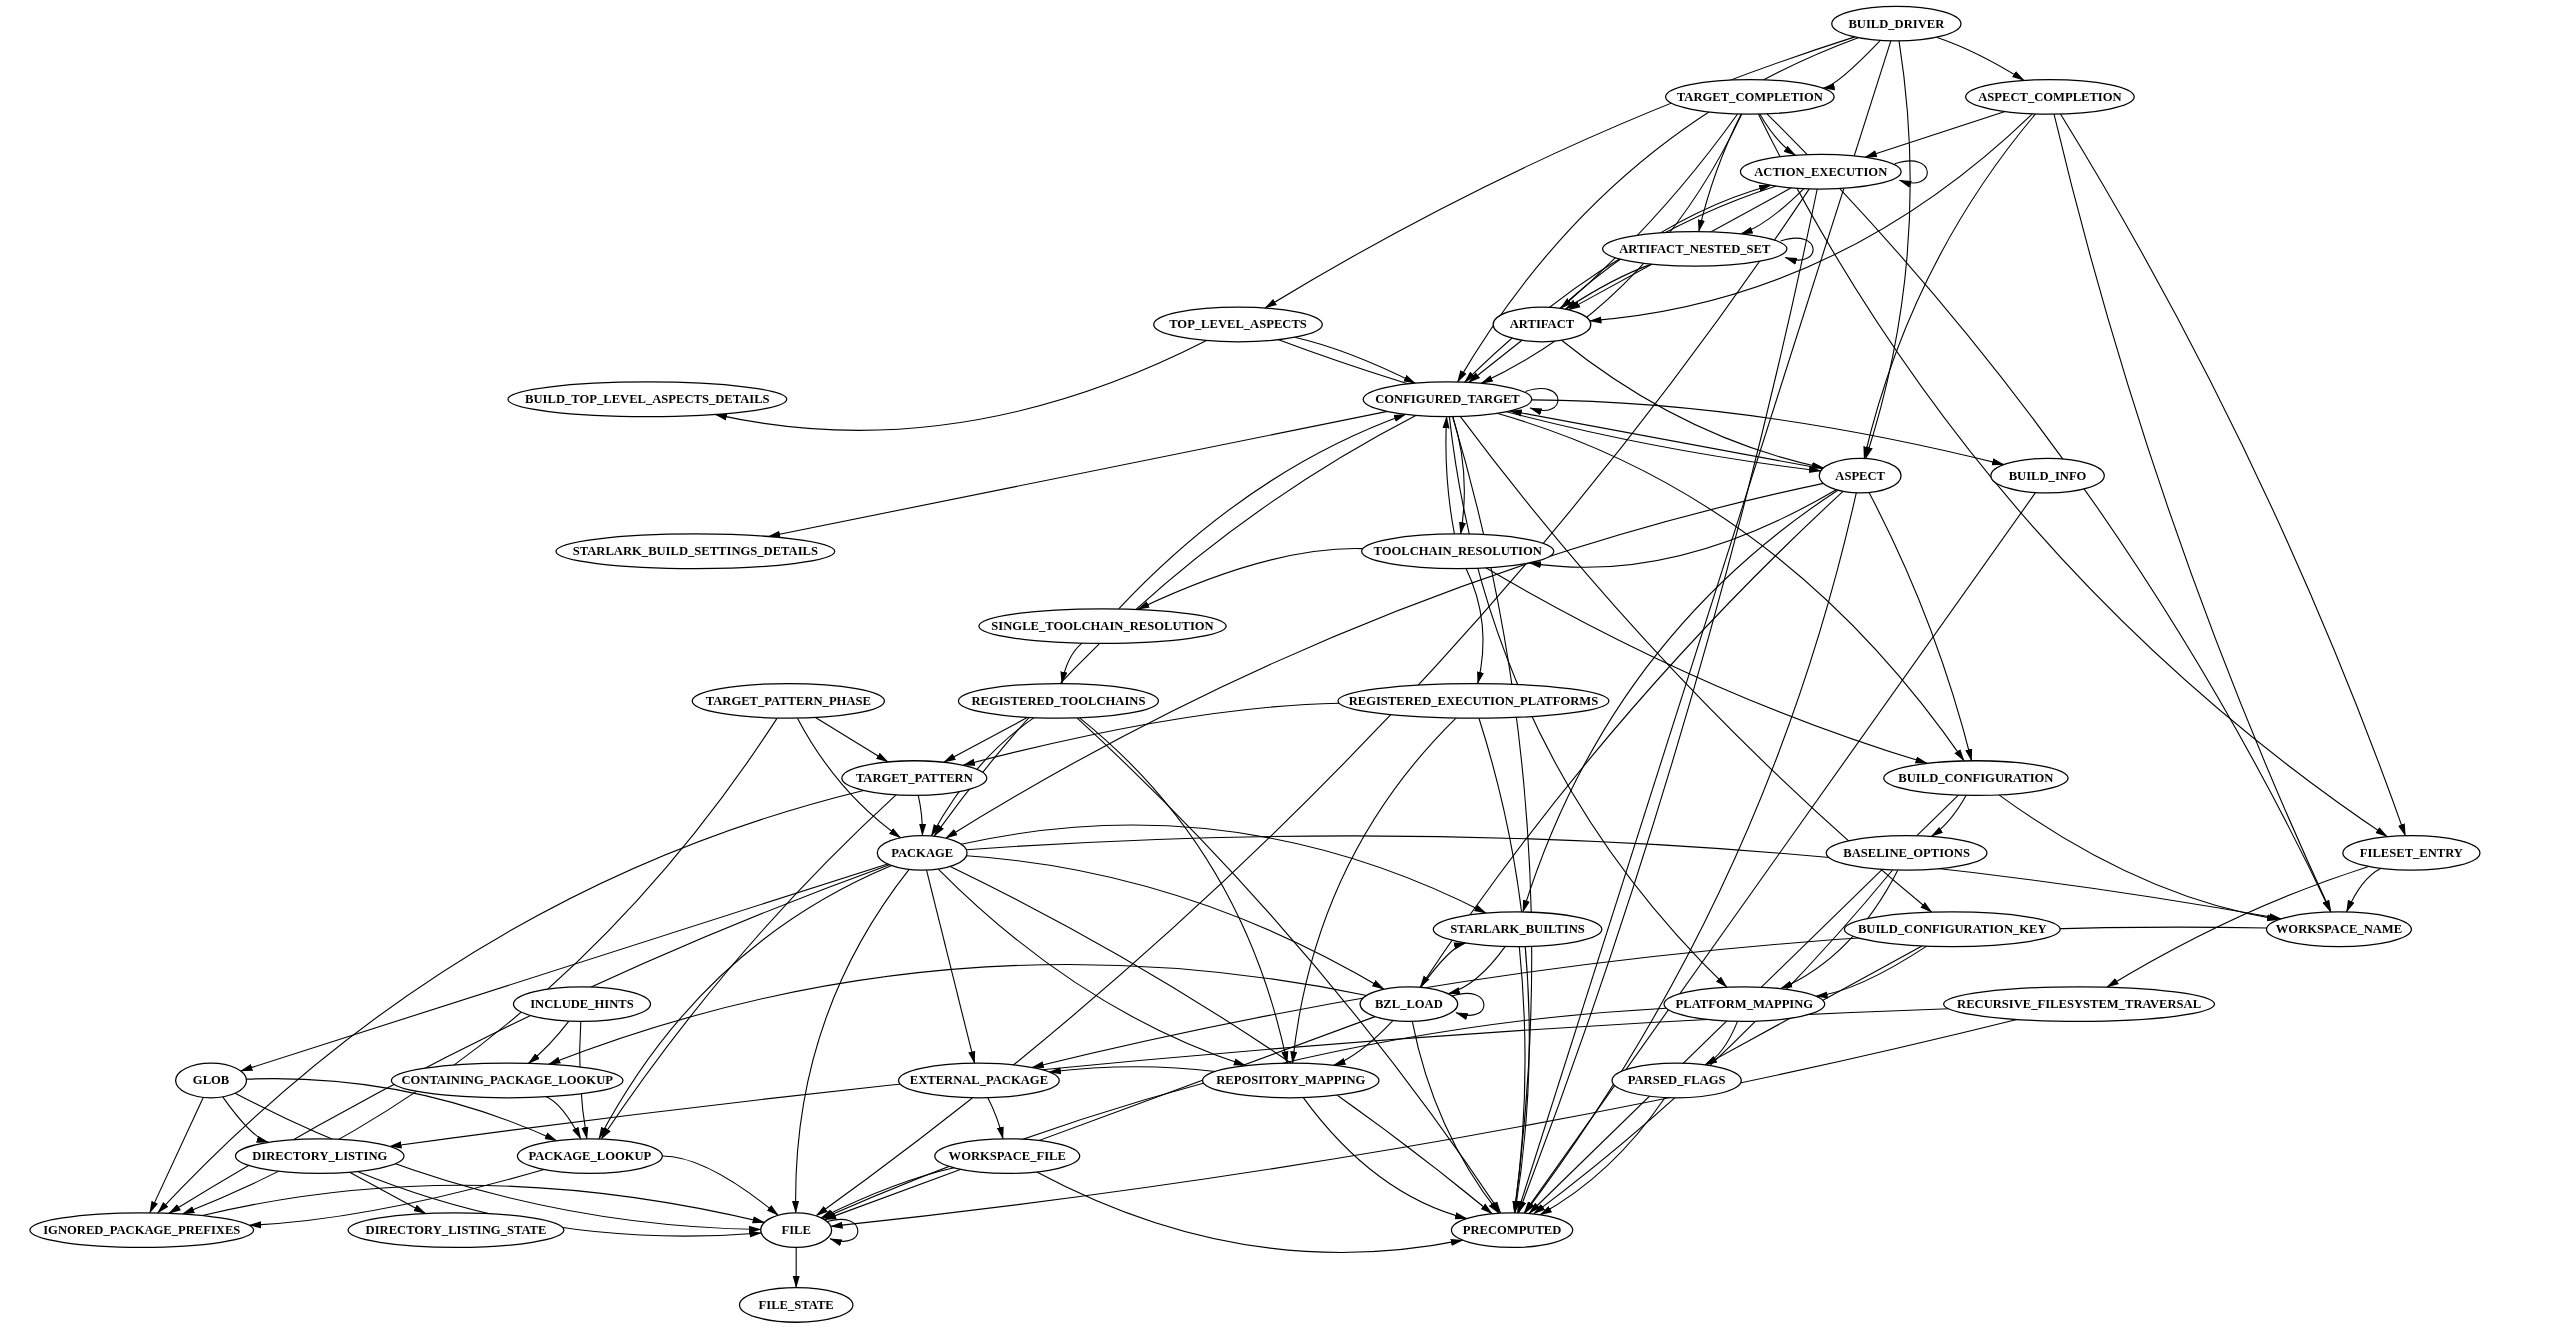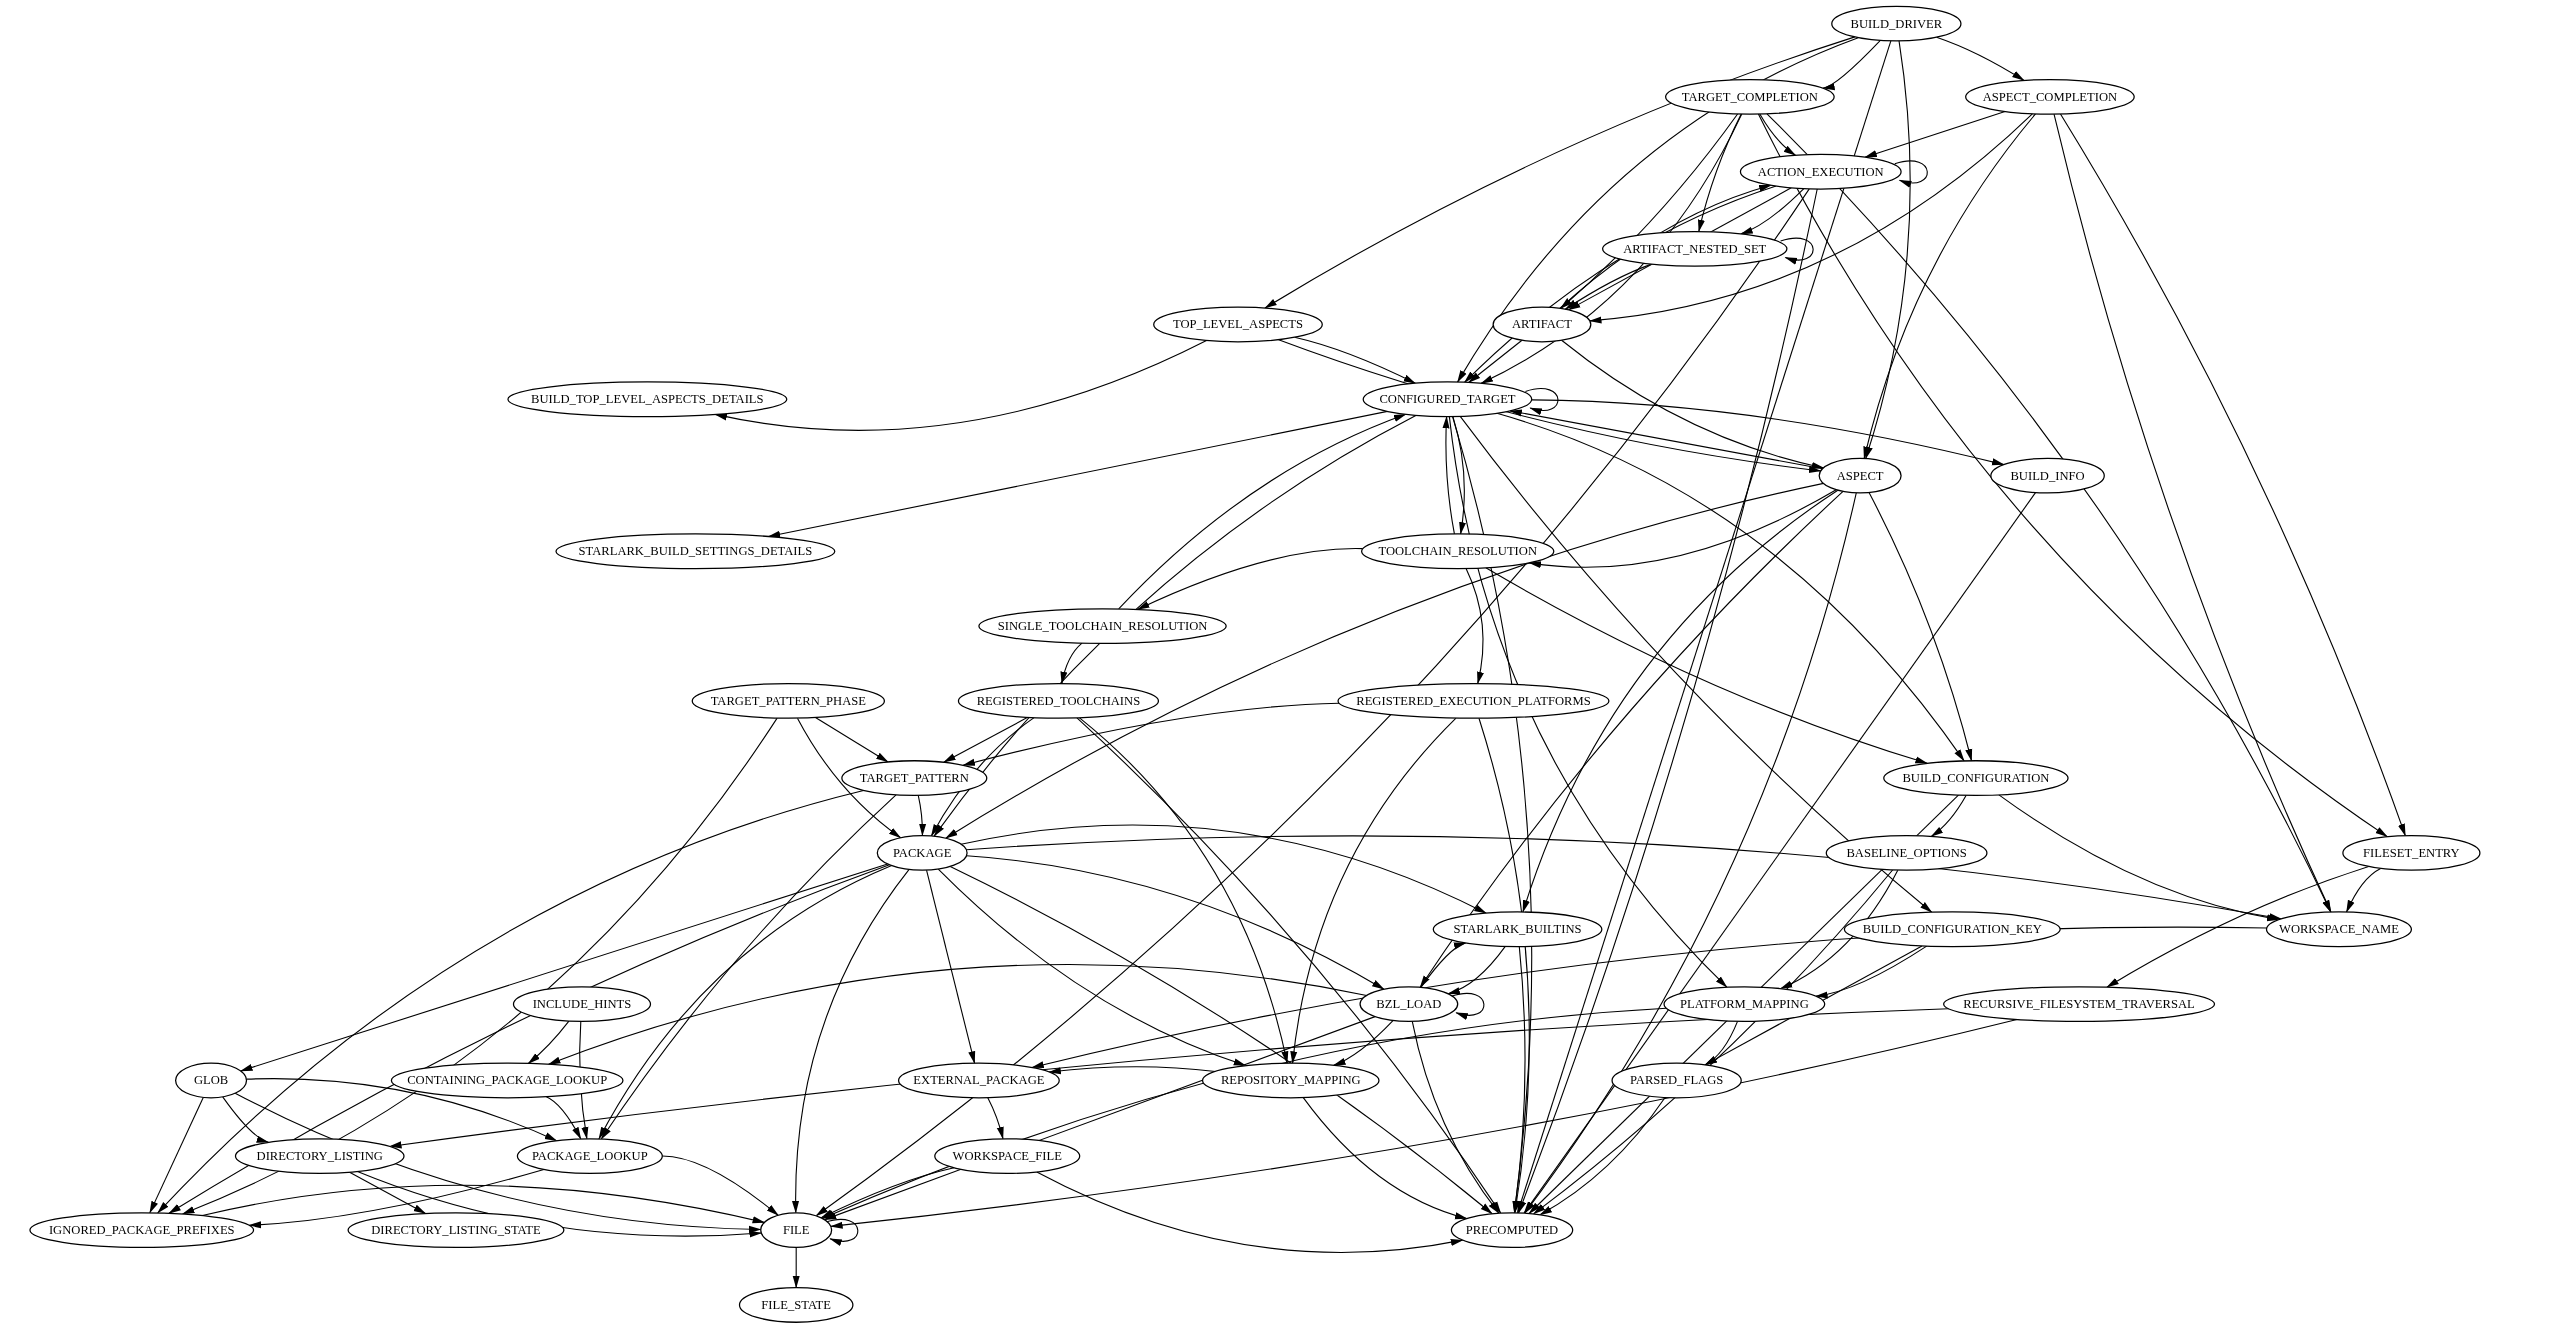--- a/index.html
+++ b/index.html
@@ -3,20 +3,21 @@
 <meta charset="utf-8">
 <style>
   html, body {
     margin: 0;
     padding: 0;
     background: #ffffff;
   }
   .diagram-viewport {
     width: 100%;
     background: #ffffff;
+    font-weight: bold;
   }
   svg.graph {
     display: block;
     width: 100%;
     height: auto;
     background: #ffffff;
   }
   .edge {
     fill: none;
     stroke: #000000;

